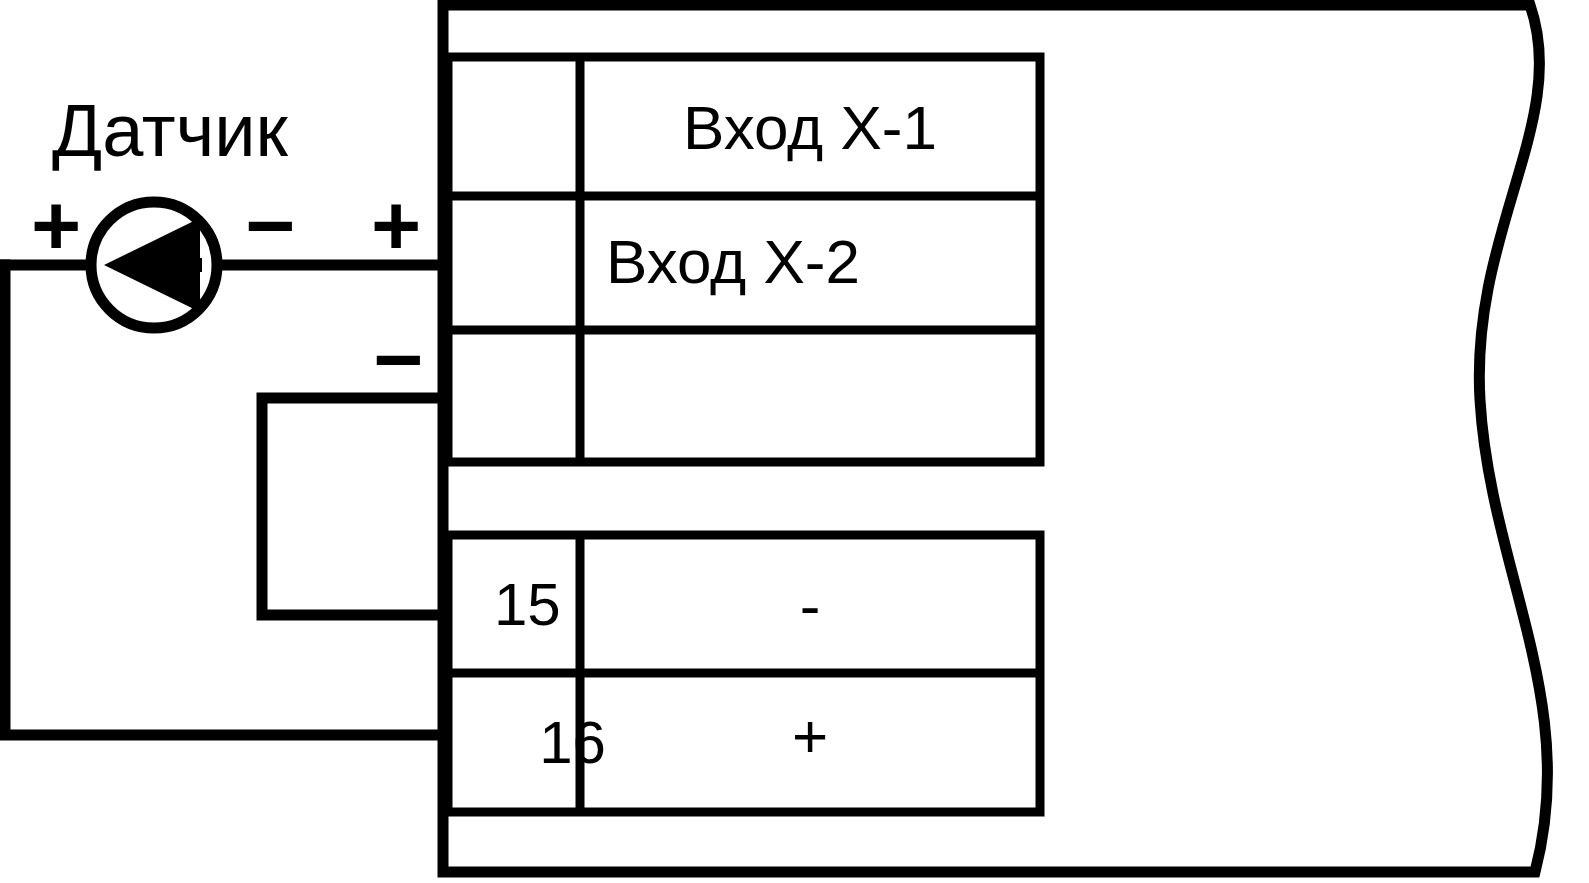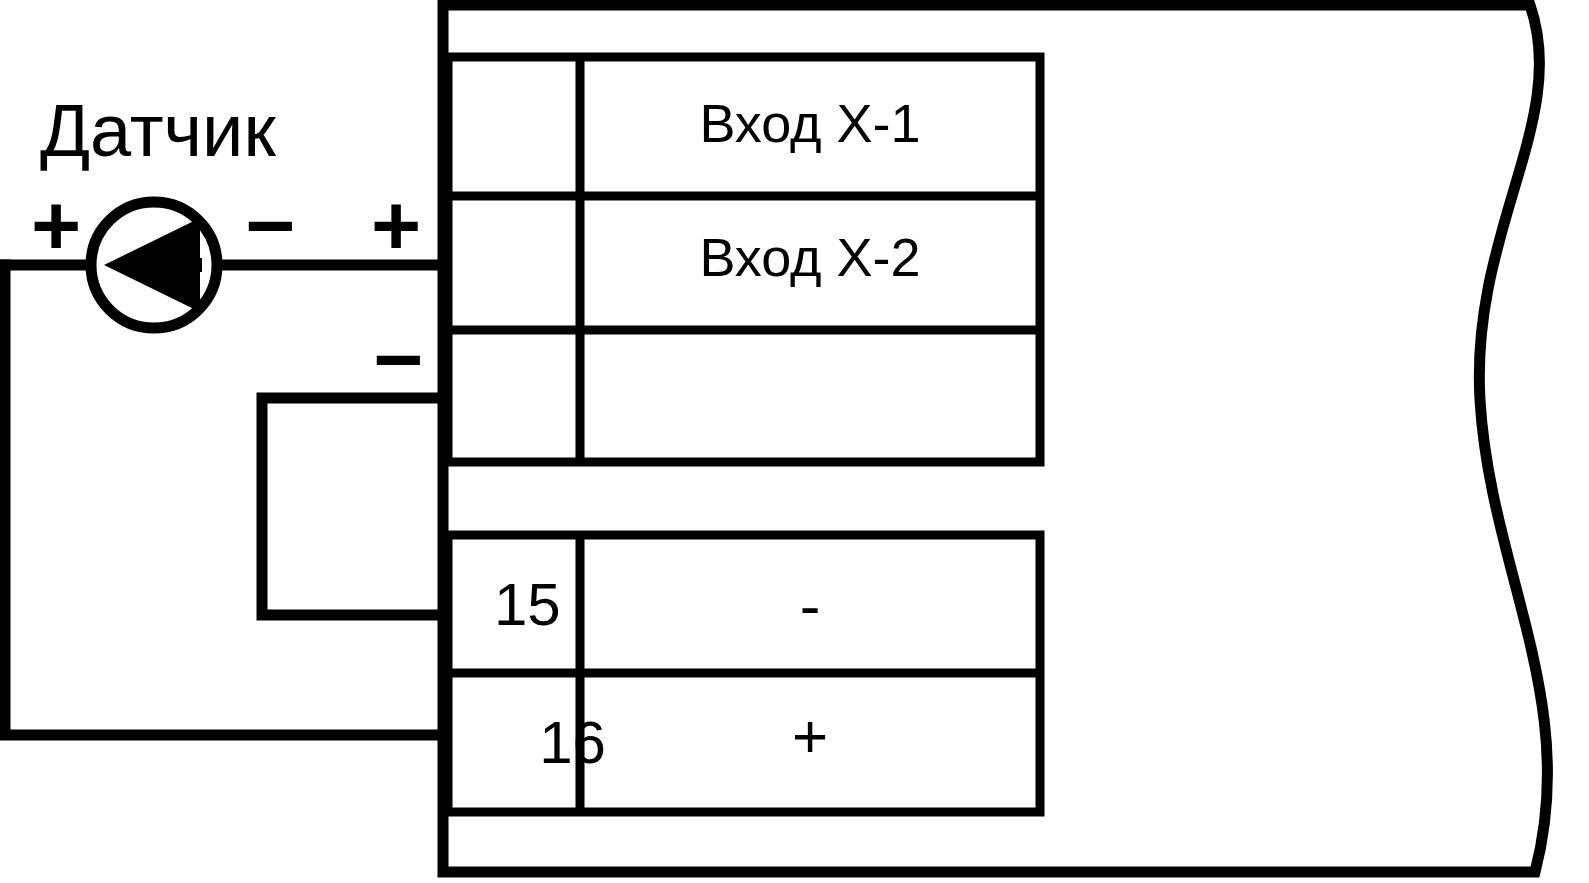--- a/index.html
+++ b/index.html
@@ -54,21 +54,21 @@
   }
   .txt {
     fill: #000000;
     font-family: "Liberation Sans", sans-serif;
     font-weight: 400;
   }
   .label-sensor {
     font-size: 74px;
   }
   .label-row {
-    font-size: 54px;
+    font-size: 62px;
   }
   .label-num {
     font-size: 60px;
     margin-left: 32px;
   }
   .label-sign {
     font-size: 62px;
   }
   .polarity {
     font-size: 86px;
@@ -107,37 +107,37 @@
     <path class="wire" d="M 443 398 L 262 398 L 262 615 L 443 615"></path>
 
     <circle class="srccircle" cx="154" cy="265" r="63"></circle>
 
     <rect class="srcarrow" x="152" y="258" width="50" height="14"></rect>
 
     <polygon class="srcarrow" points="104,265 200,218 200,312"></polygon>
 
   </svg>
 
-  <div style="position:absolute; left:40px; top:88px; width:260px; text-align:left;" class="txt label-sensor">Датчик</div>
+  <div style="position:absolute; left:40px; top:88px; width:260px; text-align:center;" class="txt label-sensor">Датчик</div>
 
   <div style="position:absolute; left:26px; top:182px; width:60px; text-align:center; line-height:1;" class="txt polarity">+</div>
 
   <div style="position:absolute; left:240px; top:182px; width:60px; text-align:center; line-height:1;" class="txt polarity">−</div>
 
   <div style="position:absolute; left:366px; top:182px; width:60px; text-align:center; line-height:1;" class="txt polarity">+</div>
 
   <div style="position:absolute; left:368px; top:316px; width:60px; text-align:center; line-height:1;" class="txt polarity">−</div>
 
   <div style="position:absolute; left:452px; top:100px; width:124px; text-align:center;" class="txt label-num"></div>
 
   <div style="position:absolute; left:584px; top:92px; width:452px; text-align:center;" class="txt label-row">Вход Х-1</div>
 
   <div style="position:absolute; left:452px; top:234px; width:124px; text-align:center;" class="txt label-num"></div>
 
-  <div style="position:absolute; left:584px; top:226px; width:452px; text-align:center;" class="txt label-row">Вход Х-2</div>
+  <div style="position:absolute; left:584px; top:226px; width:452px; text-align:left;padding-left:22px;" class="txt label-row">Вход Х-2</div>
 
   <div style="position:absolute; left:452px; top:366px; width:124px; text-align:center;" class="txt label-num"></div>
 
 
   <div style="position:absolute; left:462px; top:570px; width:112px; text-align:left;" class="txt label-num">15</div>
 
   <div style="position:absolute; left:584px; top:570px; width:452px; text-align:center;" class="txt label-sign">-</div>
 
   <div style="position:absolute; left:462px; top:708px; width:112px; text-align:right;" class="txt label-num">16</div>
 

